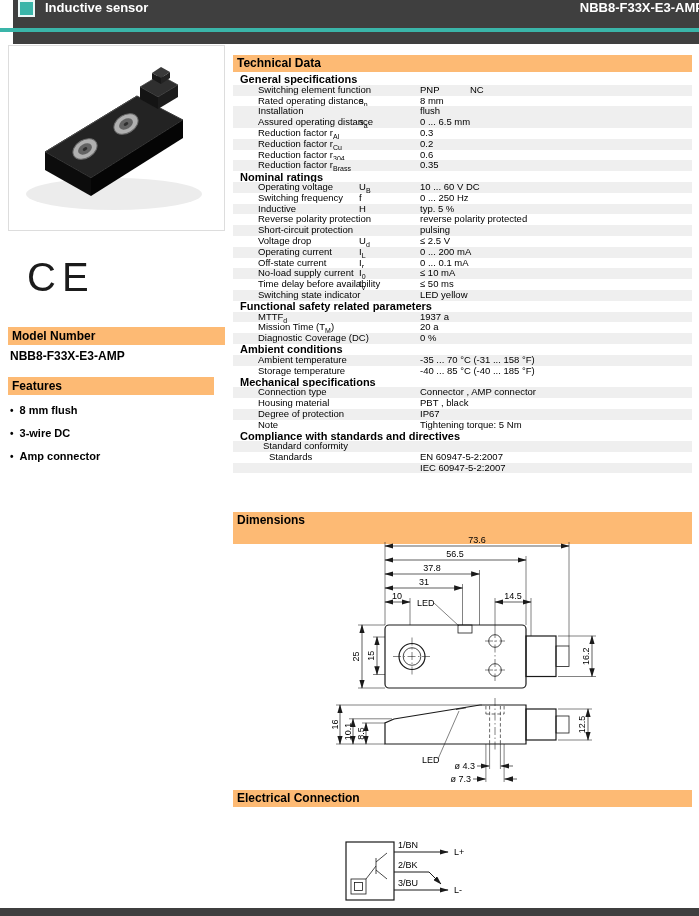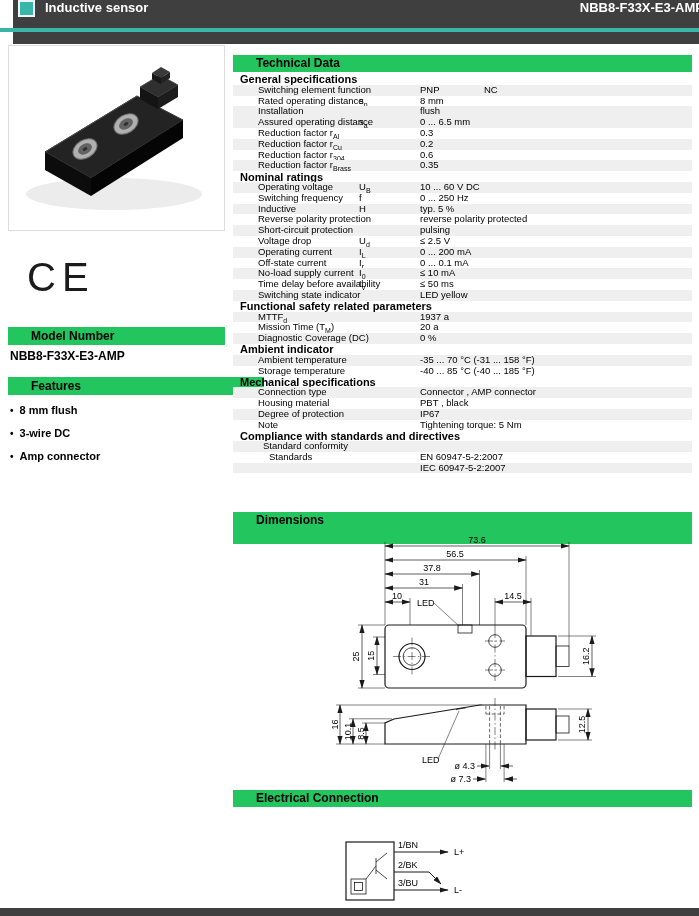--- a/index.html
+++ b/index.html
@@ -10,43 +10,43 @@
   .hdr{position:absolute;left:13px;top:0;width:699px;height:44px;background:#3f3f3f;display:flex;align-items:flex-start;}
   .hdr .cube{width:17px;height:17px;margin-left:5px;background:#3ab5a9;box-shadow:inset 0 0 0 2px rgba(255,255,255,.9);}
   .hdr .title{color:#fff;font-size:13px;font-weight:bold;margin-left:10px;}
   .hdr .model{color:#fff;font-size:13px;font-weight:bold;margin-left:auto;margin-right:8px;}
   .rule{position:absolute;left:0;top:28px;width:699px;height:4px;background:#3ab5a9;}
   .footer{position:absolute;left:0;top:908px;width:699px;height:8px;background:#3f3f3f;}
 
   
   .photo{position:absolute;left:8px;top:45px;width:217px;height:186px;border:1px solid #ddd;background:#fff;box-sizing:border-box;}
   .ce{position:absolute;left:27px;top:255px;font-size:40px;letter-spacing:6px;color:#1b1b1b;text-align:center;}
-  .bar{position:absolute;background:#22c55e;font-weight:bold;font-size:12px;line-height:18px;height:18px;padding-left:23px;box-sizing:border-box;}
+  .bar{position:absolute;background:#fdba74;font-weight:bold;font-size:12px;line-height:18px;height:18px;padding-left:4px;box-sizing:border-box;}
   #bar-model{left:8px;top:327px;width:217px;}
-  #bar-features{left:8px;top:377px;width:256px;}
+  #bar-features{left:8px;top:377px;width:206px;}
   #model-no{position:absolute;left:10px;top:349px;font-weight:bold;font-size:12px;}
   #features{position:absolute;left:10px;top:399px;}
   .feat{font-size:11px;font-weight:bold;line-height:23px;white-space:nowrap;}
   .feat .bullet{margin-right:6px;font-size:10px;}
 
   
   #bar-tech{left:233px;top:55px;width:459px;height:17px;line-height:17px;}
   #bar-dims{left:233px;top:512px;width:459px;height:32px;line-height:17px;}
   #bar-elec{left:233px;top:790px;width:459px;height:17px;line-height:17px;}
 
   
   #tech-table{position:absolute;left:233px;top:74px;width:459px;}
   .t-sec{height:10.8px;display:flex;align-items:center;font-size:11px;font-weight:bold;padding-left:7px;white-space:nowrap;}
   .t-row{position:relative;height:10.8px;font-size:9.5px;}
   .t-row.alt{background:#efefef;}
   .t-row span{position:absolute;top:0;line-height:10.8px;white-space:nowrap;}
   .t-label{left:15px;margin-left:10px;}
   .t-sym{left:126px;}
   .t-val{left:187px;}
-  .t-val2{left:251px;}
+  .t-val2{left:237px;}
   sub{font-size:7px;line-height:0;}
 
   
   #dims-svg{position:absolute;left:330px;top:533px;}
   #elec-svg{position:absolute;left:330px;top:828px;}
   .out{stroke:#1a1a1a;stroke-width:1.2;fill:none;}
   .thin{stroke:#1a1a1a;stroke-width:0.8;fill:none;}
   .w{stroke:#1a1a1a;stroke-width:1;fill:none;}
   .dl{stroke:#1a1a1a;stroke-width:0.7;fill:none;}
   .ext{stroke:#1a1a1a;stroke-width:0.55;fill:none;}
@@ -201,21 +201,21 @@
         <span class="t-val">1937 a</span>
       </div>
       <div class="t-row">
         <span class="t-label">Mission Time (T<sub>M</sub>)</span>
         <span class="t-val">20 a</span>
       </div>
       <div class="t-row alt">
         <span class="t-label">Diagnostic Coverage (DC)</span>
         <span class="t-val">0 %</span>
       </div>
-      <div class="t-sec">Ambient indicator</div>
+      <div class="t-sec">Ambient conditions</div>
       <div class="t-row alt">
         <span class="t-label">Ambient temperature</span>
         <span class="t-val">-35 ... 70 °C (-31 ... 158 °F)</span>
       </div>
       <div class="t-row">
         <span class="t-label">Storage temperature</span>
         <span class="t-val">-40 ... 85 °C (-40 ... 185 °F)</span>
       </div>
       <div class="t-sec">Mechanical specifications</div>
       <div class="t-row alt">

